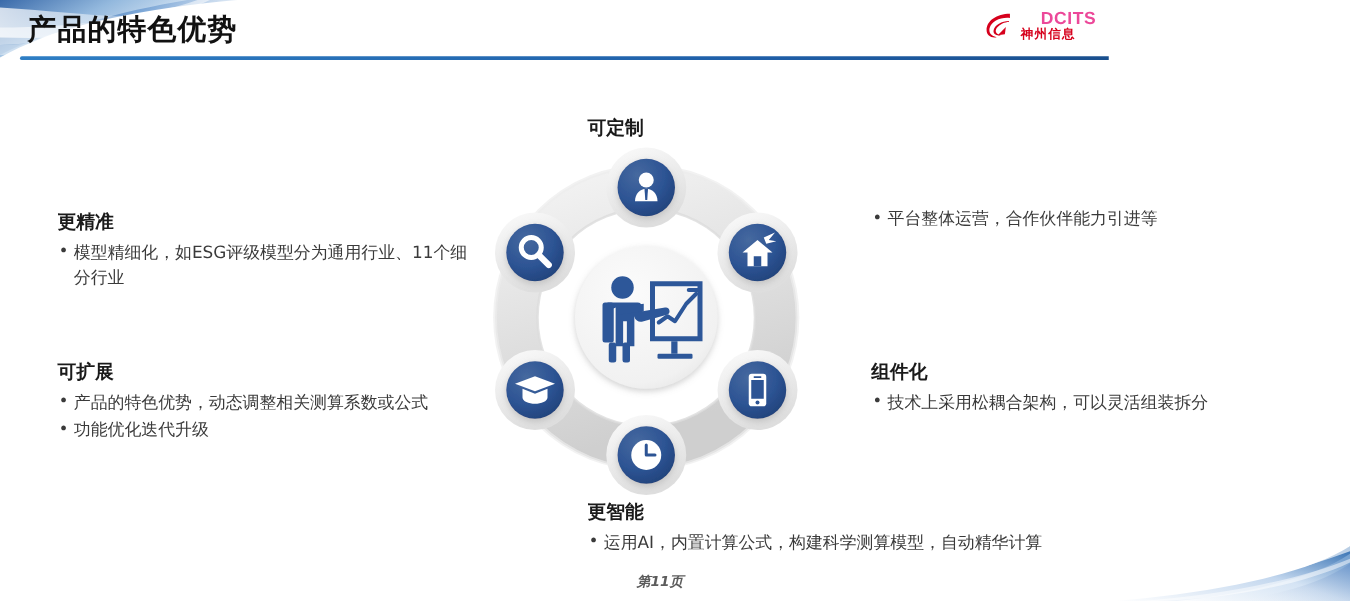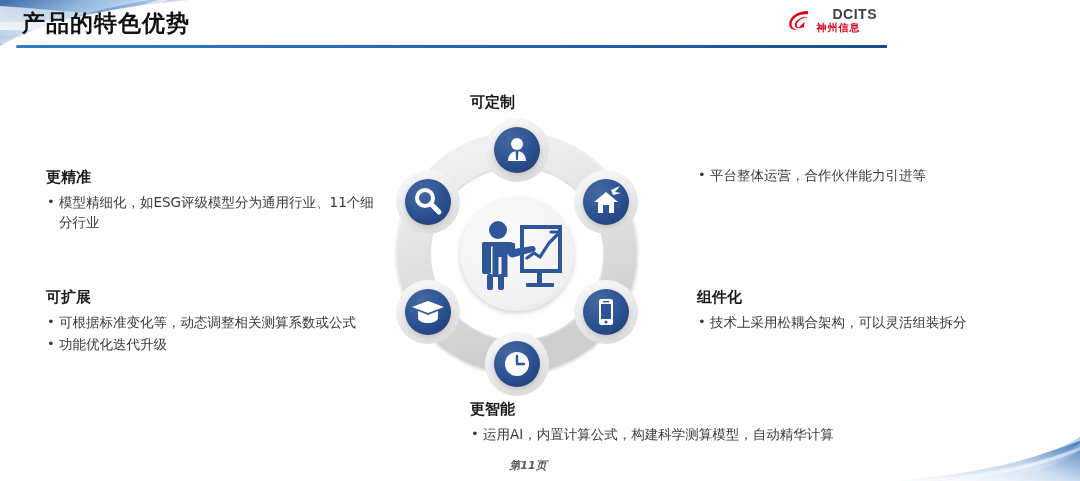--- a/index.html
+++ b/index.html
@@ -61,21 +61,21 @@
     top: 7px;
     display: flex;
     align-items: center;
     gap: 5px;
   }
   .logo-mark { width: 26px; height: 26px; display: block; }
   .logo-text { line-height: 1; }
   .logo-en {
     font-size: 14px;
     font-weight: bold;
-    color: #404040;
+    color: #ec4899;
     letter-spacing: 0.5px;
     font-family: "Liberation Sans", sans-serif;
     padding-left: 16px;
   }
   .logo-cn {
     font-size: 10px;
     font-weight: bold;
     color: #d6001c;
     letter-spacing: 1px;
     margin-top: 2px;
@@ -203,21 +203,21 @@
     <div class="blk-head">可定制</div>
   </div>
 
   <div class="blk blk-accurate">
     <div class="blk-head">更精准</div>
     <div class="blk-li">模型精细化，如ESG评级模型分为通用行业、11个细分行业</div>
   </div>
 
   <div class="blk blk-extensible">
     <div class="blk-head">可扩展</div>
-    <div class="blk-li">可根据标准变化等，动态调整相关测算系数或公式</div>
+    <div class="blk-li">产品的特色优势，动态调整相关测算系数或公式</div>
     <div class="blk-li">功能优化迭代升级</div>
   </div>
 
   <div class="blk blk-service">
     <div class="blk-li">平台整体运营，合作伙伴能力引进等</div>
   </div>
 
   <div class="blk blk-component">
     <div class="blk-head">组件化</div>
     <div class="blk-li">技术上采用松耦合架构，可以灵活组装拆分</div>

